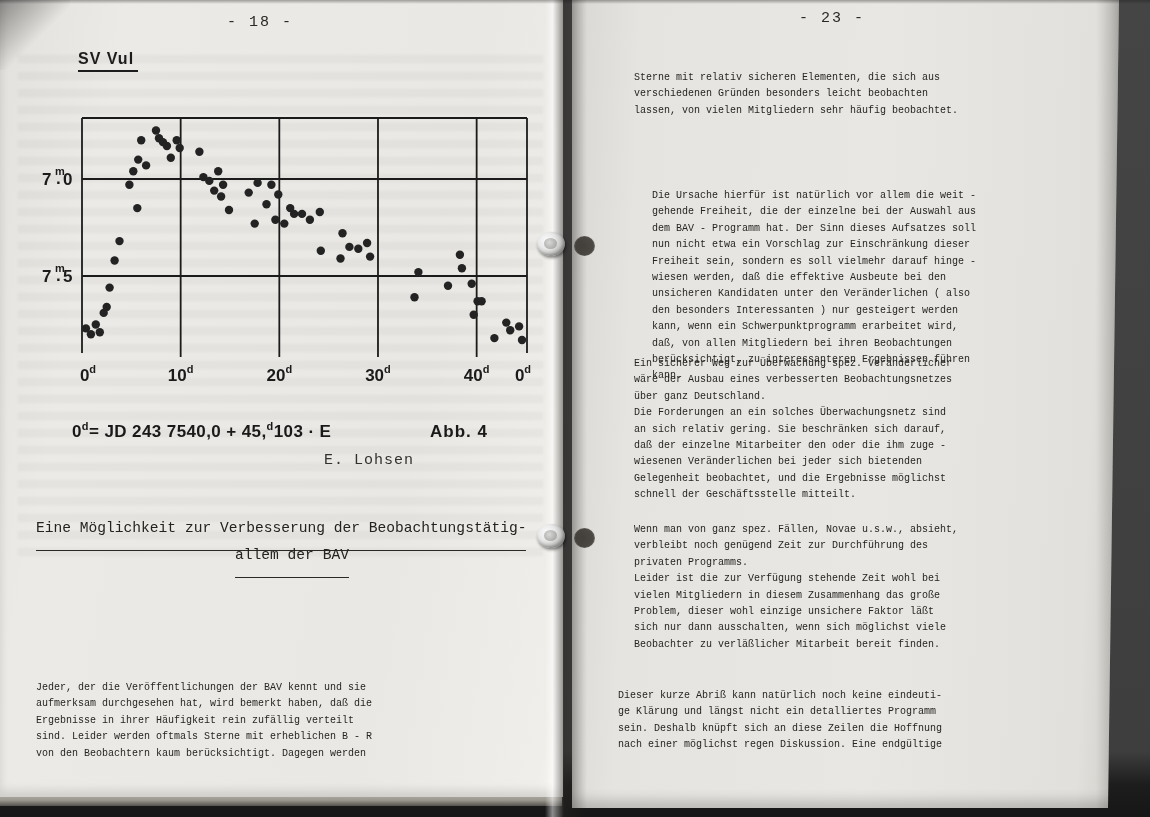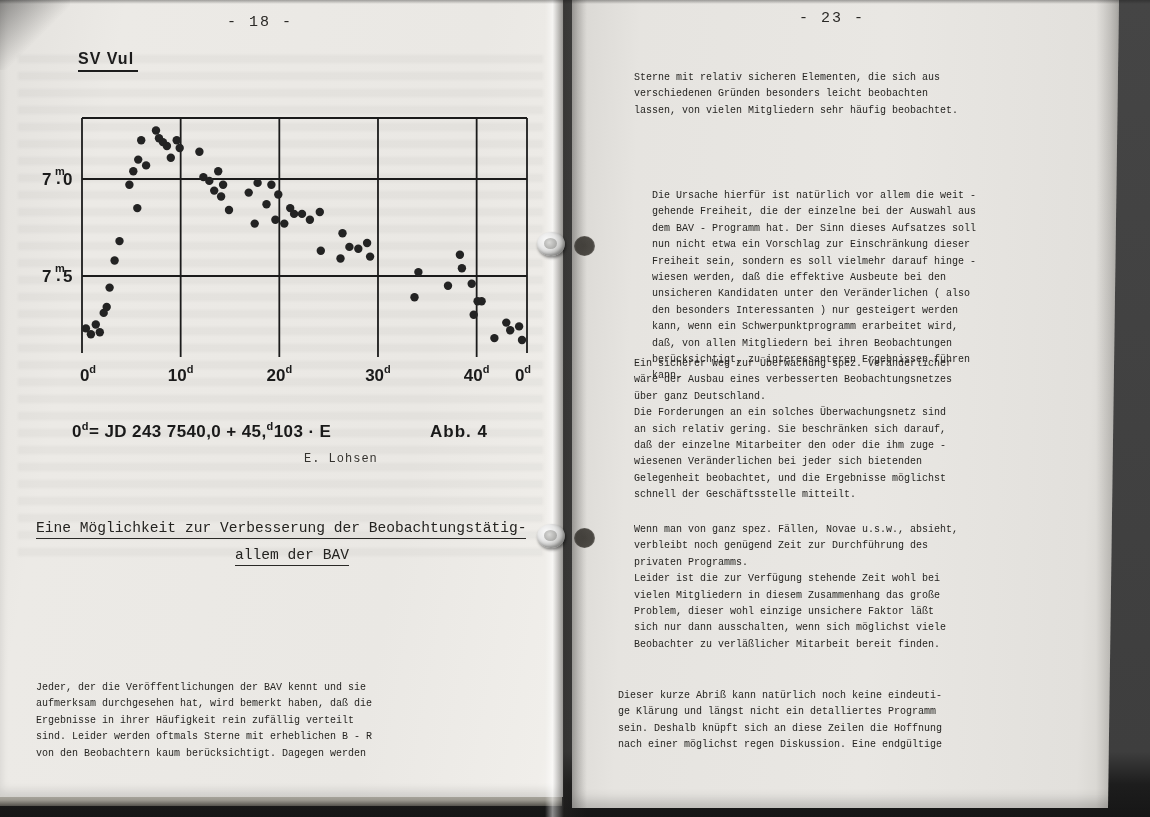--- a/index.html
+++ b/index.html
@@ -44,24 +44,24 @@
   .pn-left{left:120px;top:14px;width:280px;text-align:center;}
   .pn-right{left:170px;top:10px;width:180px;text-align:center;}
   .fig-title{position:absolute;left:78px;top:50px;font-family:"Liberation Sans",sans-serif;
      font-weight:700;font-size:16px;letter-spacing:1px;color:#1c1c1c;
      border-bottom:2.5px solid #1c1c1c;padding:0 4px 2px 0;}
   #chart{position:absolute;left:30px;top:96px;}
   .caption{position:absolute;left:72px;top:420px;width:470px;font-family:"Liberation Sans",sans-serif;
      font-size:17px;font-weight:600;color:#191919;letter-spacing:.4px;}
   .caption sup{font-size:11px;font-weight:700;}
   .caption .abb{position:absolute;left:330px;top:2px;letter-spacing:1px;margin-left:28px;}
-  .author{position:absolute;left:304px;top:452px;font-size:12px;letter-spacing:1px;color:#33312d;}
+  .author{position:absolute;left:324px;top:452px;font-size:15px;letter-spacing:1px;color:#33312d;}
   .heading{position:absolute;left:36px;top:520px;width:512px;font-size:14.6px;line-height:17px;color:#242320;}
   .heading .hl2{text-align:center;margin-top:10px;}
-  .heading .u{border-bottom:1.6px solid #2a2926;padding-bottom:2px;}
+  .heading .u{border-bottom:1.6px solid #2a2926;padding-bottom:14px;}
   .para{position:absolute;white-space:pre-line;font-size:10px;line-height:16.4px;color:#262522;}
   .p-l1{left:36px;top:591px;width:515px;}
   .p-l2{left:36px;top:667px;width:520px;margin-top:13px;}
   
   .p-r1{left:62px;top:70px;width:478px;}
   .p-r2{left:80px;top:140px;width:478px;margin-top:48px;}
   .p-r3{left:62px;top:356px;width:478px;}
   .p-r4{left:62px;top:522px;width:478px;}
   .p-r5{left:46px;top:688px;width:478px;}
   .right-edge-shade{position:absolute;right:0;top:0;width:26px;height:100%;

